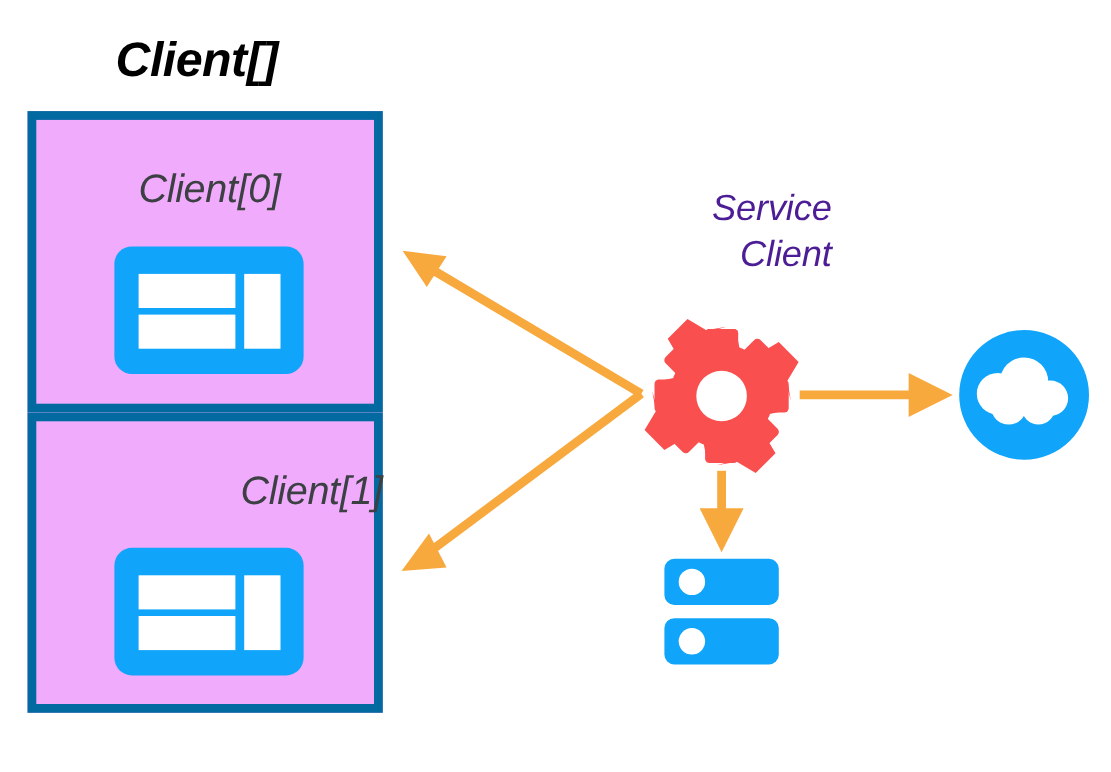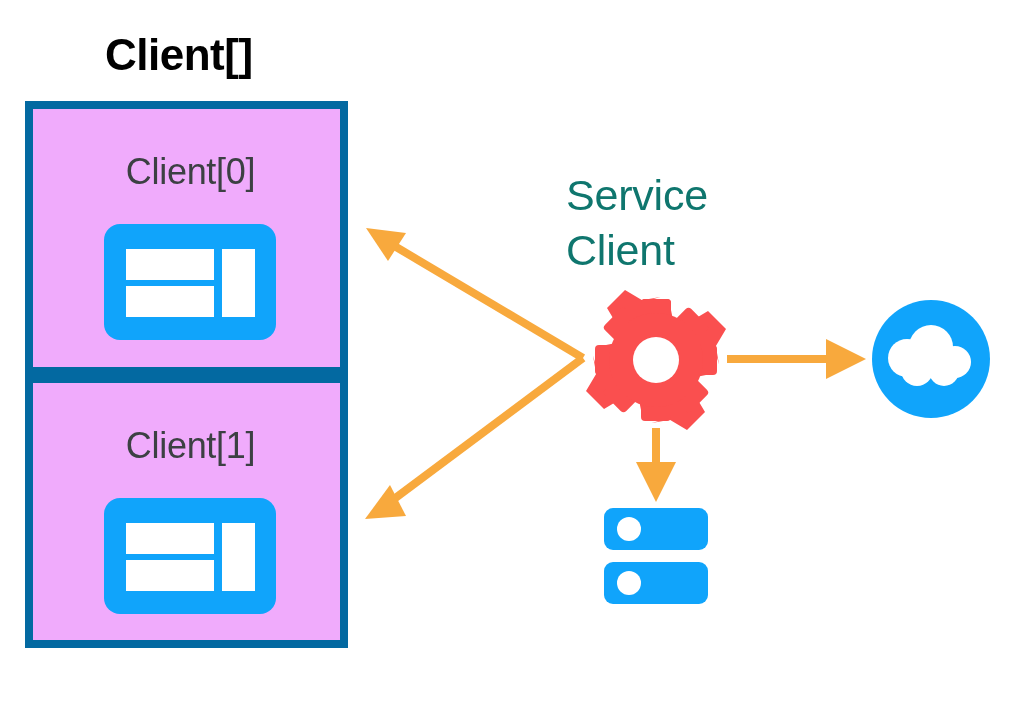--- a/index.html
+++ b/index.html
@@ -8,20 +8,21 @@
     padding: 0;
     background: #ffffff;
   }
   #stage {
     position: relative;
     width: 1010px;
     height: 702px;
     background: #ffffff;
     font-family: "Liberation Sans", sans-serif;
     overflow: hidden;
+    font-style: italic;
   }
 
   
   .title-label {
     position: absolute;
     font-size: 44px;
     font-weight: 700;
     color: #000000;
     letter-spacing: -0.5px;
     white-space: nowrap;
@@ -30,26 +31,26 @@
     position: absolute;
     font-size: 36px;
     font-weight: 400;
     color: #3c4043;
     letter-spacing: -0.3px;
     white-space: nowrap;
     text-align: center;
   }
   .sw-label {
     position: absolute;
-    font-size: 43px;
+    font-size: 33px;
     font-weight: 400;
-    color: #0f766e;
+    color: #4c1d95;
     line-height: 1.28;
     letter-spacing: -0.2px;
-    text-align: left;
+    text-align: right;
     white-space: nowrap;
   }
 
   
   .client-box {
     position: absolute;
     box-sizing: border-box;
     border: 8px solid #0369a1;
     background: #f0abfc;
   }
@@ -112,21 +113,21 @@
   <div class="client-box" id="client-box-0">
     <div class="client-label" style="left:0; top:42px; width:315px;">Client[0]</div>
     <div class="window-icon" style="left:71px; top:115px;">
       <div class="pane pane-top"></div>
       <div class="pane pane-bot"></div>
       <div class="pane pane-right"></div>
     </div>
   </div>
 
   <div class="client-box" id="client-box-1">
-    <div class="client-label" style="left:0; top:42px; width:315px;">Client[1]</div>
+    <div class="client-label" style="left:0; top:42px; width:315px;text-align:right;">Client[1]</div>
     <div class="window-icon" style="left:71px; top:115px;">
       <div class="pane pane-top"></div>
       <div class="pane pane-bot"></div>
       <div class="pane pane-right"></div>
     </div>
   </div>
 
   <div class="sw-label" style="left:566px; top:168px; width:190px;">
     <div>Service</div>
     <div>Client</div>

